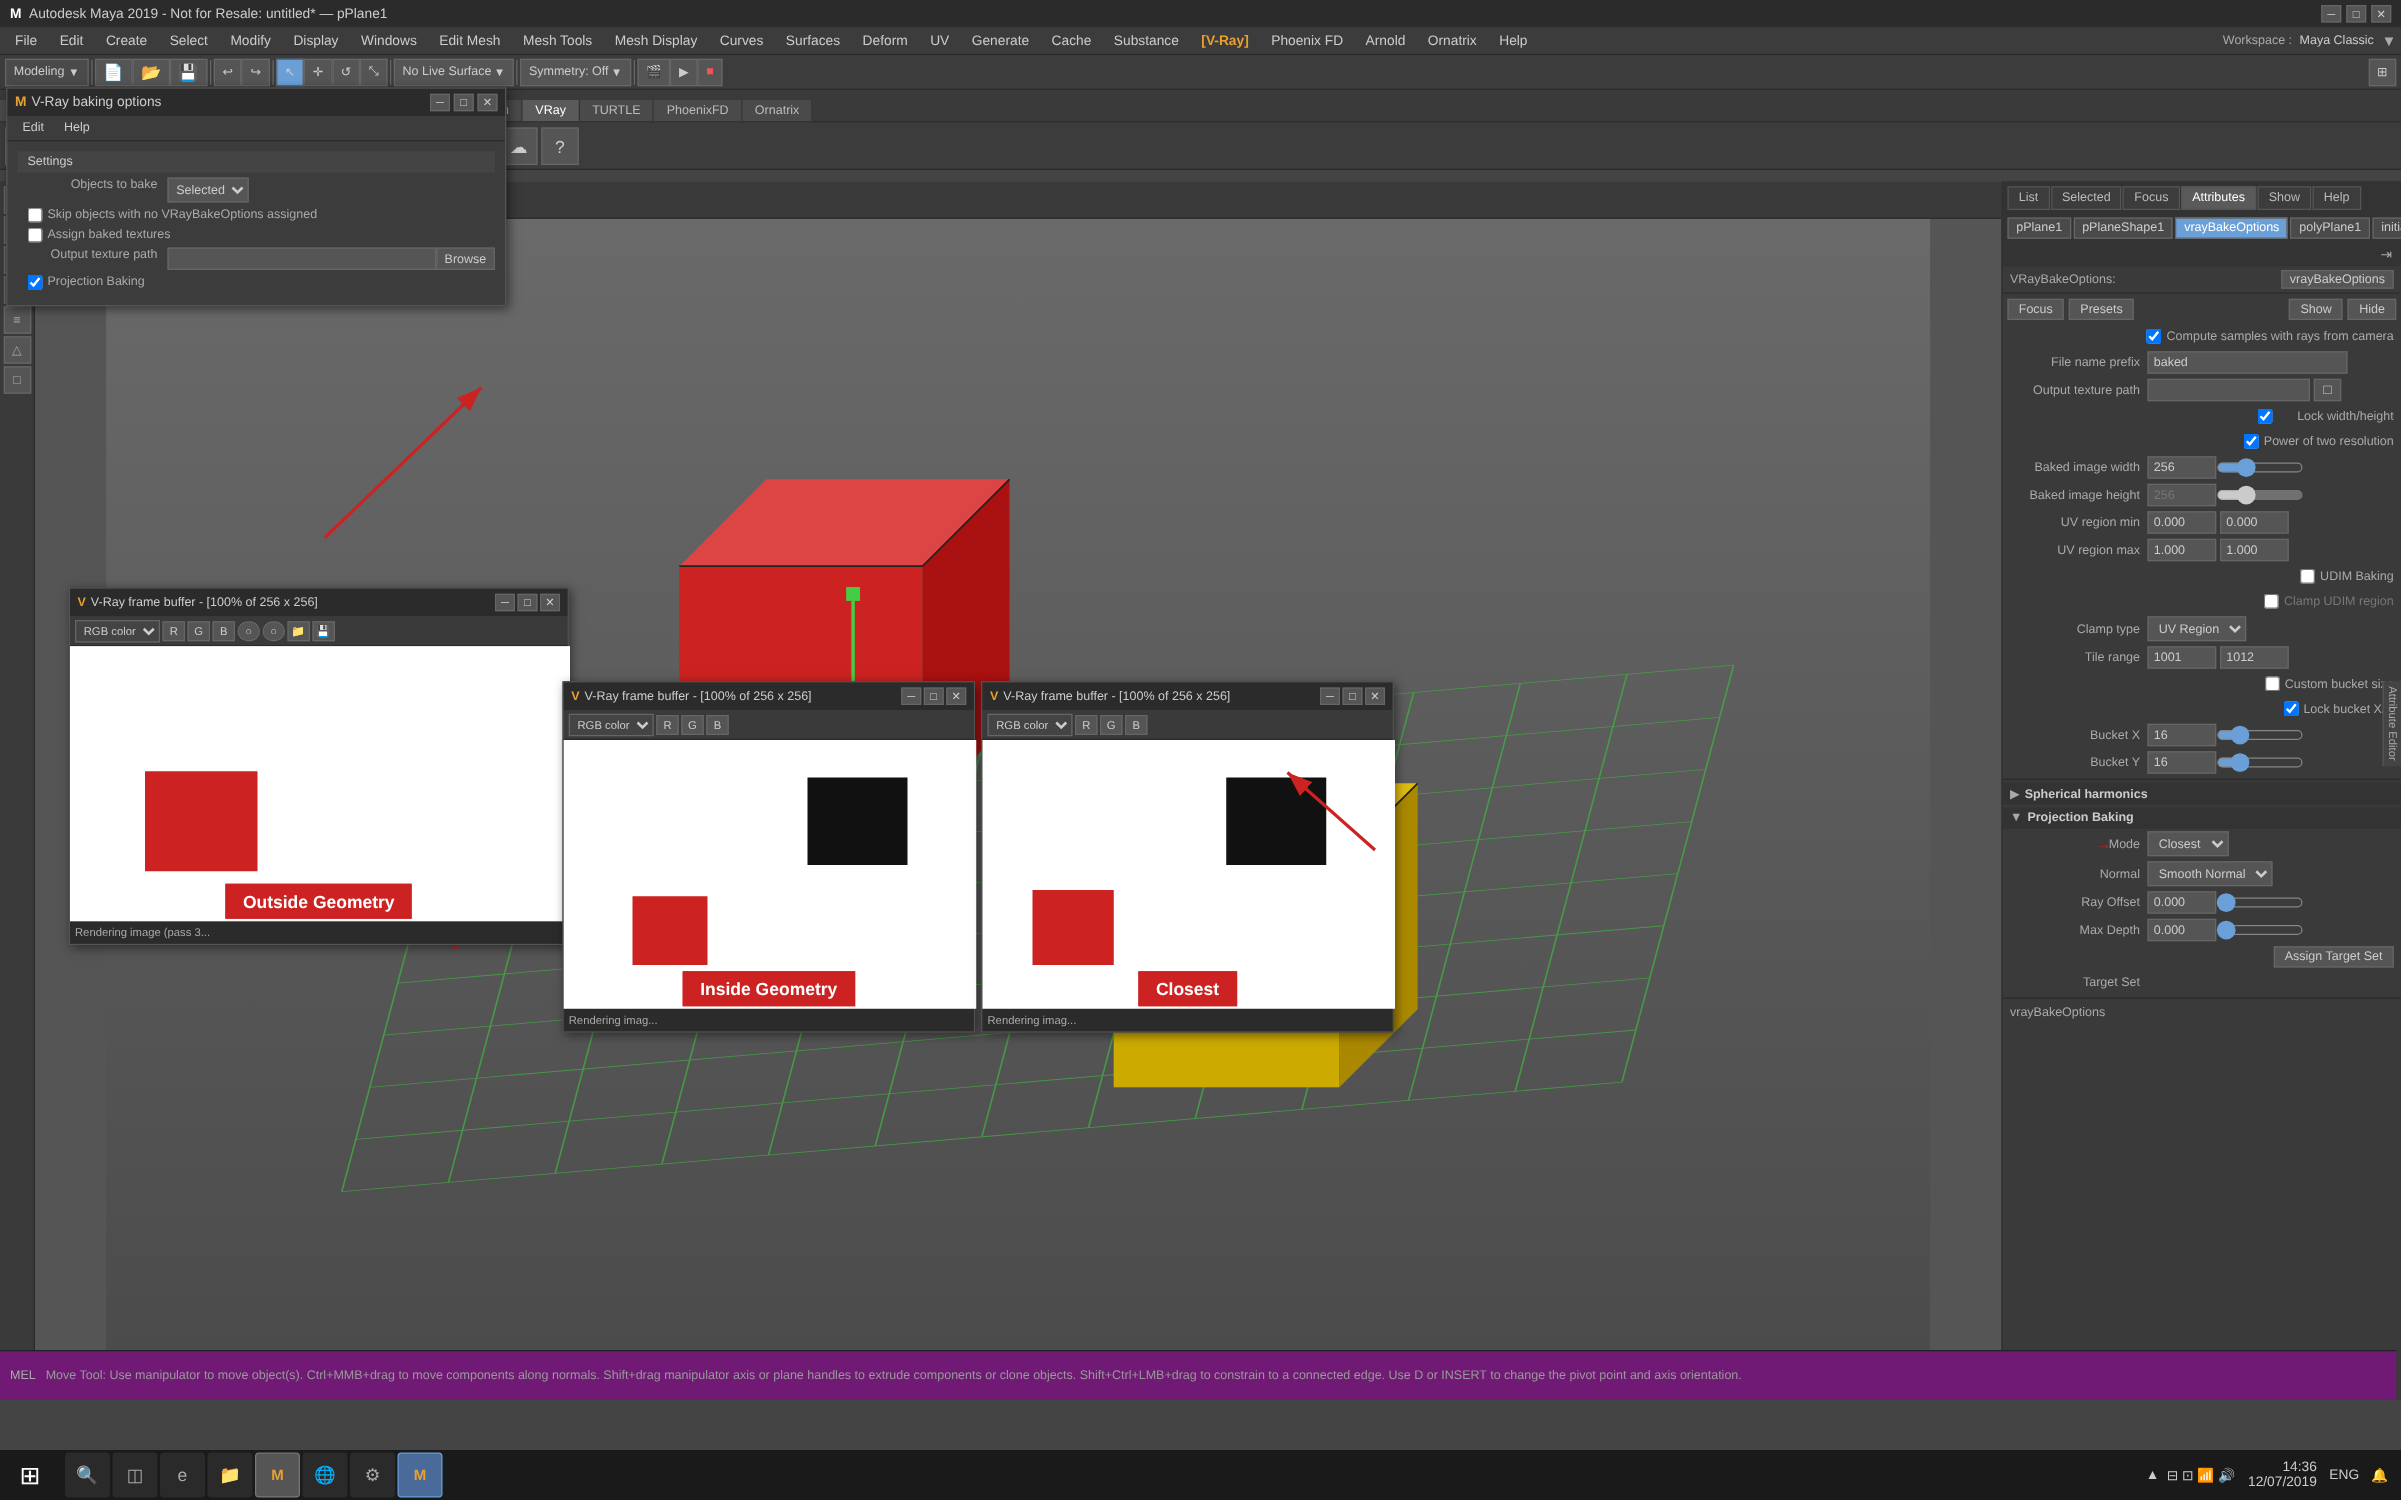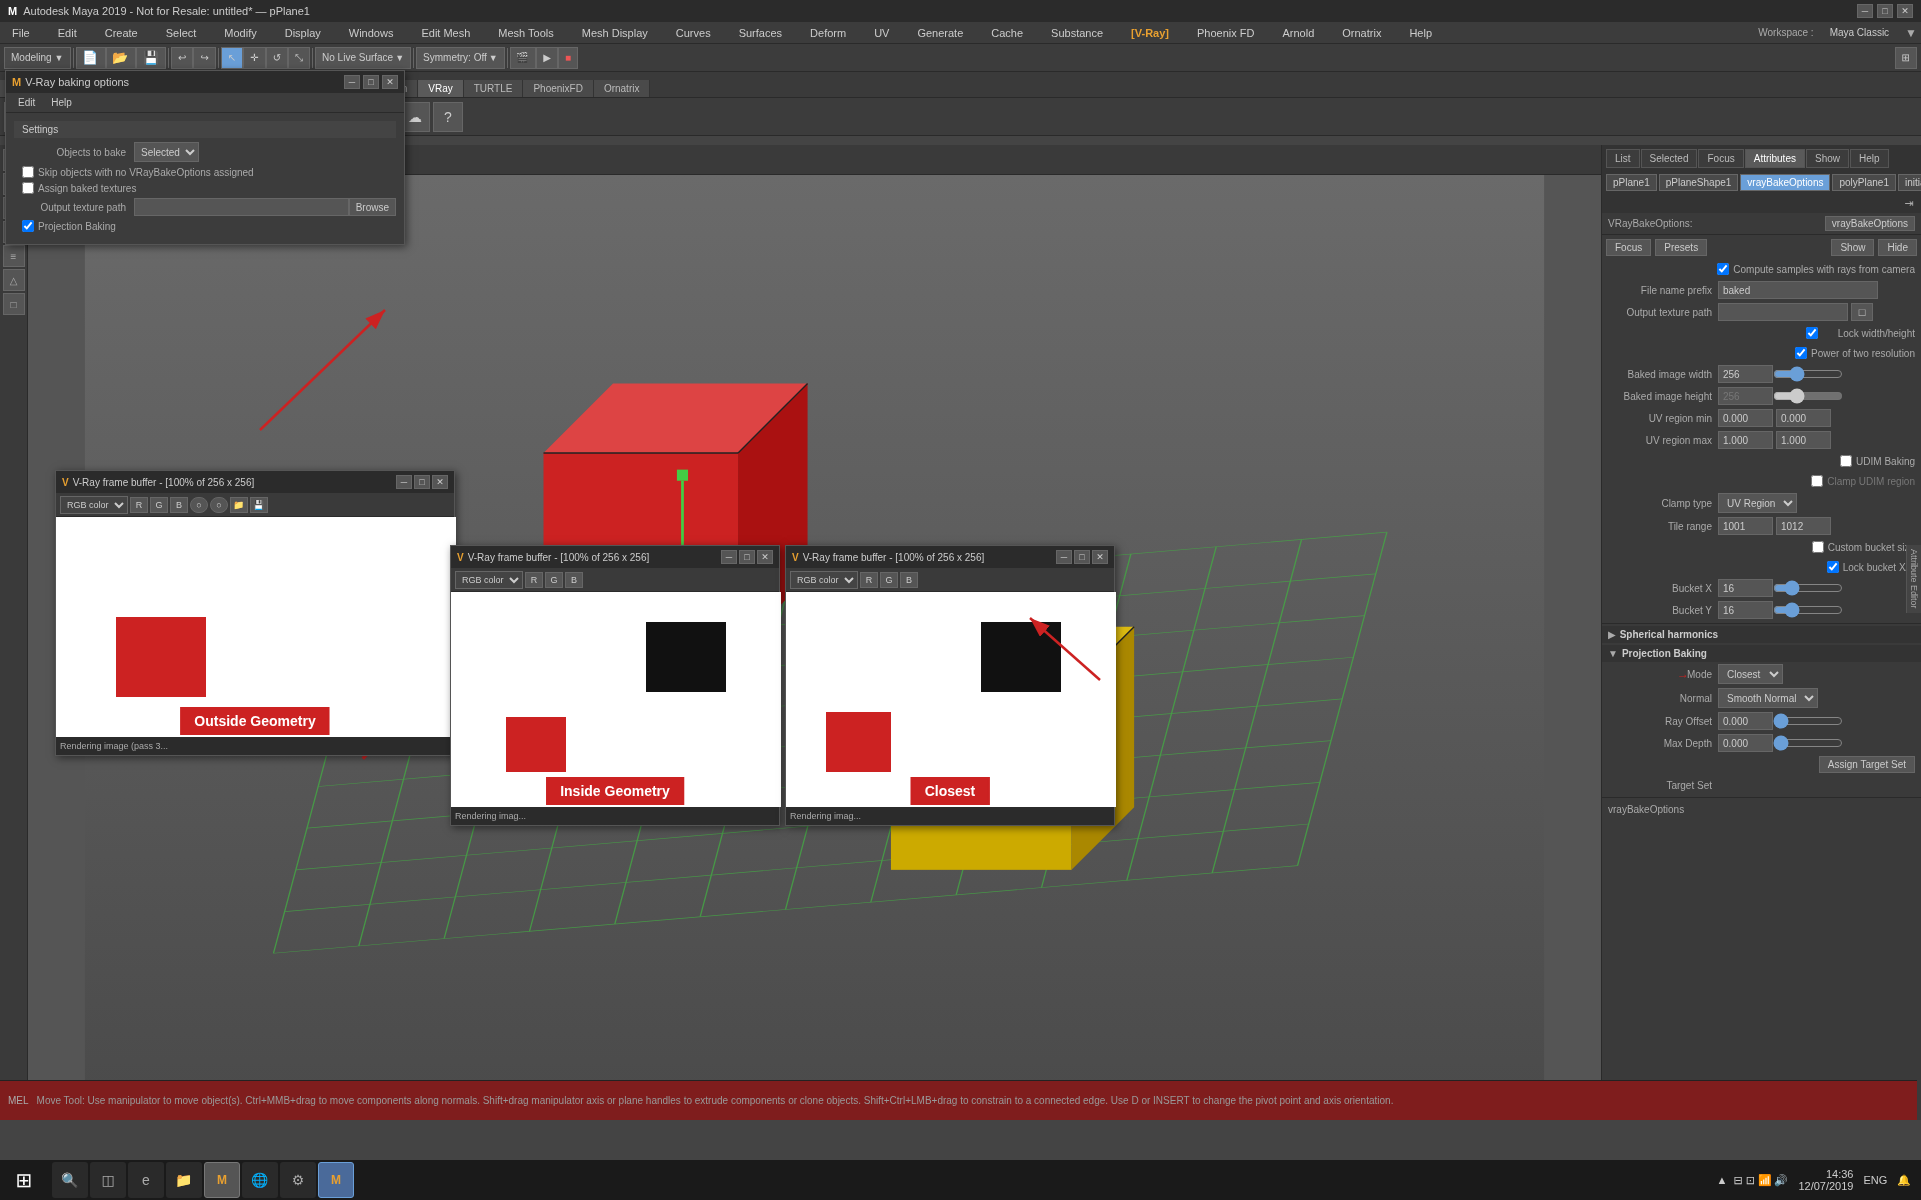--- a/index.html
+++ b/index.html
@@ -16,21 +16,21 @@
     
     .maya-window { position: absolute; top: 0; left: 0; width: 1921px; height: 1160px; background: #444; }
 
     
     .title-bar { height: 22px; background: #2b2b2b; display: flex; align-items: center; justify-content: space-between; padding: 0 8px; }
     .title-bar-title { color: #ccc; font-size: 11px; }
     .title-bar-controls { display: flex; gap: 4px; }
     .title-btn { width: 16px; height: 14px; background: #555; border: 1px solid #666; color: #ccc; font-size: 9px; display: flex; align-items: center; justify-content: center; cursor: pointer; }
 
     
-    .menu-bar { height: 22px; background: #3c3c3c; display: flex; align-items: center; padding: 0 4px; gap: 12px; border-bottom: 1px solid #2a2a2a; }
+    .menu-bar { height: 22px; background: #3c3c3c; display: flex; align-items: center; padding: 0 4px; gap: 2px; border-bottom: 1px solid #2a2a2a; }
     .menu-item { padding: 2px 8px; color: #ccc; font-size: 11px; cursor: pointer; }
 
     
     .toolbar-row { height: 28px; background: #3c3c3c; display: flex; align-items: center; padding: 0 4px; gap: 0; border-bottom: 1px solid #2a2a2a; }
     .toolbar-btn { height: 22px; padding: 0 6px; background: #555; border: 1px solid #666; color: #ccc; font-size: 10px; cursor: pointer; display: flex; align-items: center; gap: 2px; }
     .toolbar-separator { width: 1px; height: 20px; background: #666; margin: 0 2px; }
     .dropdown-btn { background: #4a4a4a; border: 1px solid #666; height: 22px; padding: 0 6px; color: #ccc; font-size: 10px; display: flex; align-items: center; gap: 3px; cursor: pointer; }
 
     
     .content-area { position: absolute; top: 145px; left: 0; right: 0; bottom: 40px; display: flex; }
@@ -67,40 +67,40 @@
     .section-triangle { color: #aaa; font-size: 10px; margin-right: 4px; }
     .section-title { color: #ccc; font-size: 10px; font-weight: bold; }
 
     
     .baking-window { position: absolute; top: 70px; left: 5px; width: 400px; background: #3c3c3c; border: 1px solid #555; z-index: 20; box-shadow: 2px 2px 8px rgba(0,0,0,0.5); }
     .baking-title { height: 22px; background: #2b2b2b; display: flex; align-items: center; justify-content: space-between; padding: 0 6px; }
     .baking-title-text { color: #ccc; font-size: 11px; display: flex; align-items: center; gap: 4px; }
     .baking-menu { height: 20px; background: #3c3c3c; display: flex; align-items: center; padding: 0 4px; border-bottom: 1px solid #2a2a2a; }
     .baking-menu-item { padding: 2px 8px; color: #ccc; font-size: 10px; cursor: pointer; }
     .baking-content { padding: 8px; }
-    .baking-row { display: flex; align-items: center; margin-bottom: 4px; }
+    .baking-row { display: flex; margin-bottom: 4px; }
     .baking-label { color: #aaa; font-size: 10px; width: 120px; text-align: right; padding-right: 8px; }
     .baking-input { background: #555; border: 1px solid #666; color: #ccc; height: 18px; padding: 0 4px; font-size: 10px; flex: 1; }
     .baking-btn-browse { background: #555; border: 1px solid #666; color: #ccc; height: 18px; padding: 0 6px; font-size: 10px; cursor: pointer; }
     .baking-checkbox { width: 12px; height: 12px; margin-right: 4px; cursor: pointer; }
     .baking-buttons { display: flex; gap: 4px; padding: 8px; border-top: 1px solid #2a2a2a; }
     .baking-btn { flex: 1; height: 30px; background: #555; border: 1px solid #666; color: #ccc; font-size: 11px; cursor: pointer; }
     .settings-header { background: #444; padding: 3px 8px; font-size: 10px; color: #ccc; margin-bottom: 4px; }
     .baking-select { background: #555; border: 1px solid #666; color: #ccc; height: 20px; font-size: 10px; padding: 0 2px; }
 
     
     .vray-fb { position: absolute; background: #3c3c3c; border: 1px solid #555; z-index: 15; box-shadow: 2px 2px 8px rgba(0,0,0,0.5); }
     .vray-fb-title { height: 22px; background: #2b2b2b; display: flex; align-items: center; justify-content: space-between; padding: 0 6px; }
     .vray-fb-title-text { color: #ccc; font-size: 10px; }
     .vray-fb-toolbar { height: 24px; background: #3a3a3a; display: flex; align-items: center; padding: 0 4px; gap: 2px; border-bottom: 1px solid #2a2a2a; }
     .vray-fb-content { background: #fff; position: relative; overflow: hidden; }
     .vray-fb-status { height: 18px; background: #2b2b2b; display: flex; align-items: center; padding: 0 4px; font-size: 9px; color: #aaa; }
 
     
-    .status-bar { position: absolute; bottom: 40px; left: 0; right: 4px; height: 40px; background: #7f1d1d; display: flex; align-items: center; padding: 0 8px; border-top: 1px solid #222; }
+    .status-bar { position: absolute; bottom: 40px; left: 0; right: 4px; height: 40px; background: #701a75; display: flex; align-items: center; padding: 0 8px; border-top: 1px solid #222; }
     .status-text { color: #999; font-size: 10px; flex: 1; }
 
     
     ::-webkit-scrollbar { width: 8px; }
     ::-webkit-scrollbar-track { background: #2a2a2a; }
     ::-webkit-scrollbar-thumb { background: #555; border-radius: 2px; }
 
     .vray-fb-btn { width: 18px; height: 16px; background: #555; border: 1px solid #666; color: #ccc; font-size: 9px; display: flex; align-items: center; justify-content: center; cursor: pointer; }
     .vray-fb-btn-round { width: 18px; height: 16px; background: #555; border: 1px solid #666; border-radius: 9px; color: #ccc; font-size: 9px; display: flex; align-items: center; justify-content: center; cursor: pointer; }
     .vray-fb-dropdown { background: #444; border: 1px solid #666; color: #ccc; height: 18px; font-size: 9px; padding: 0 2px; }

